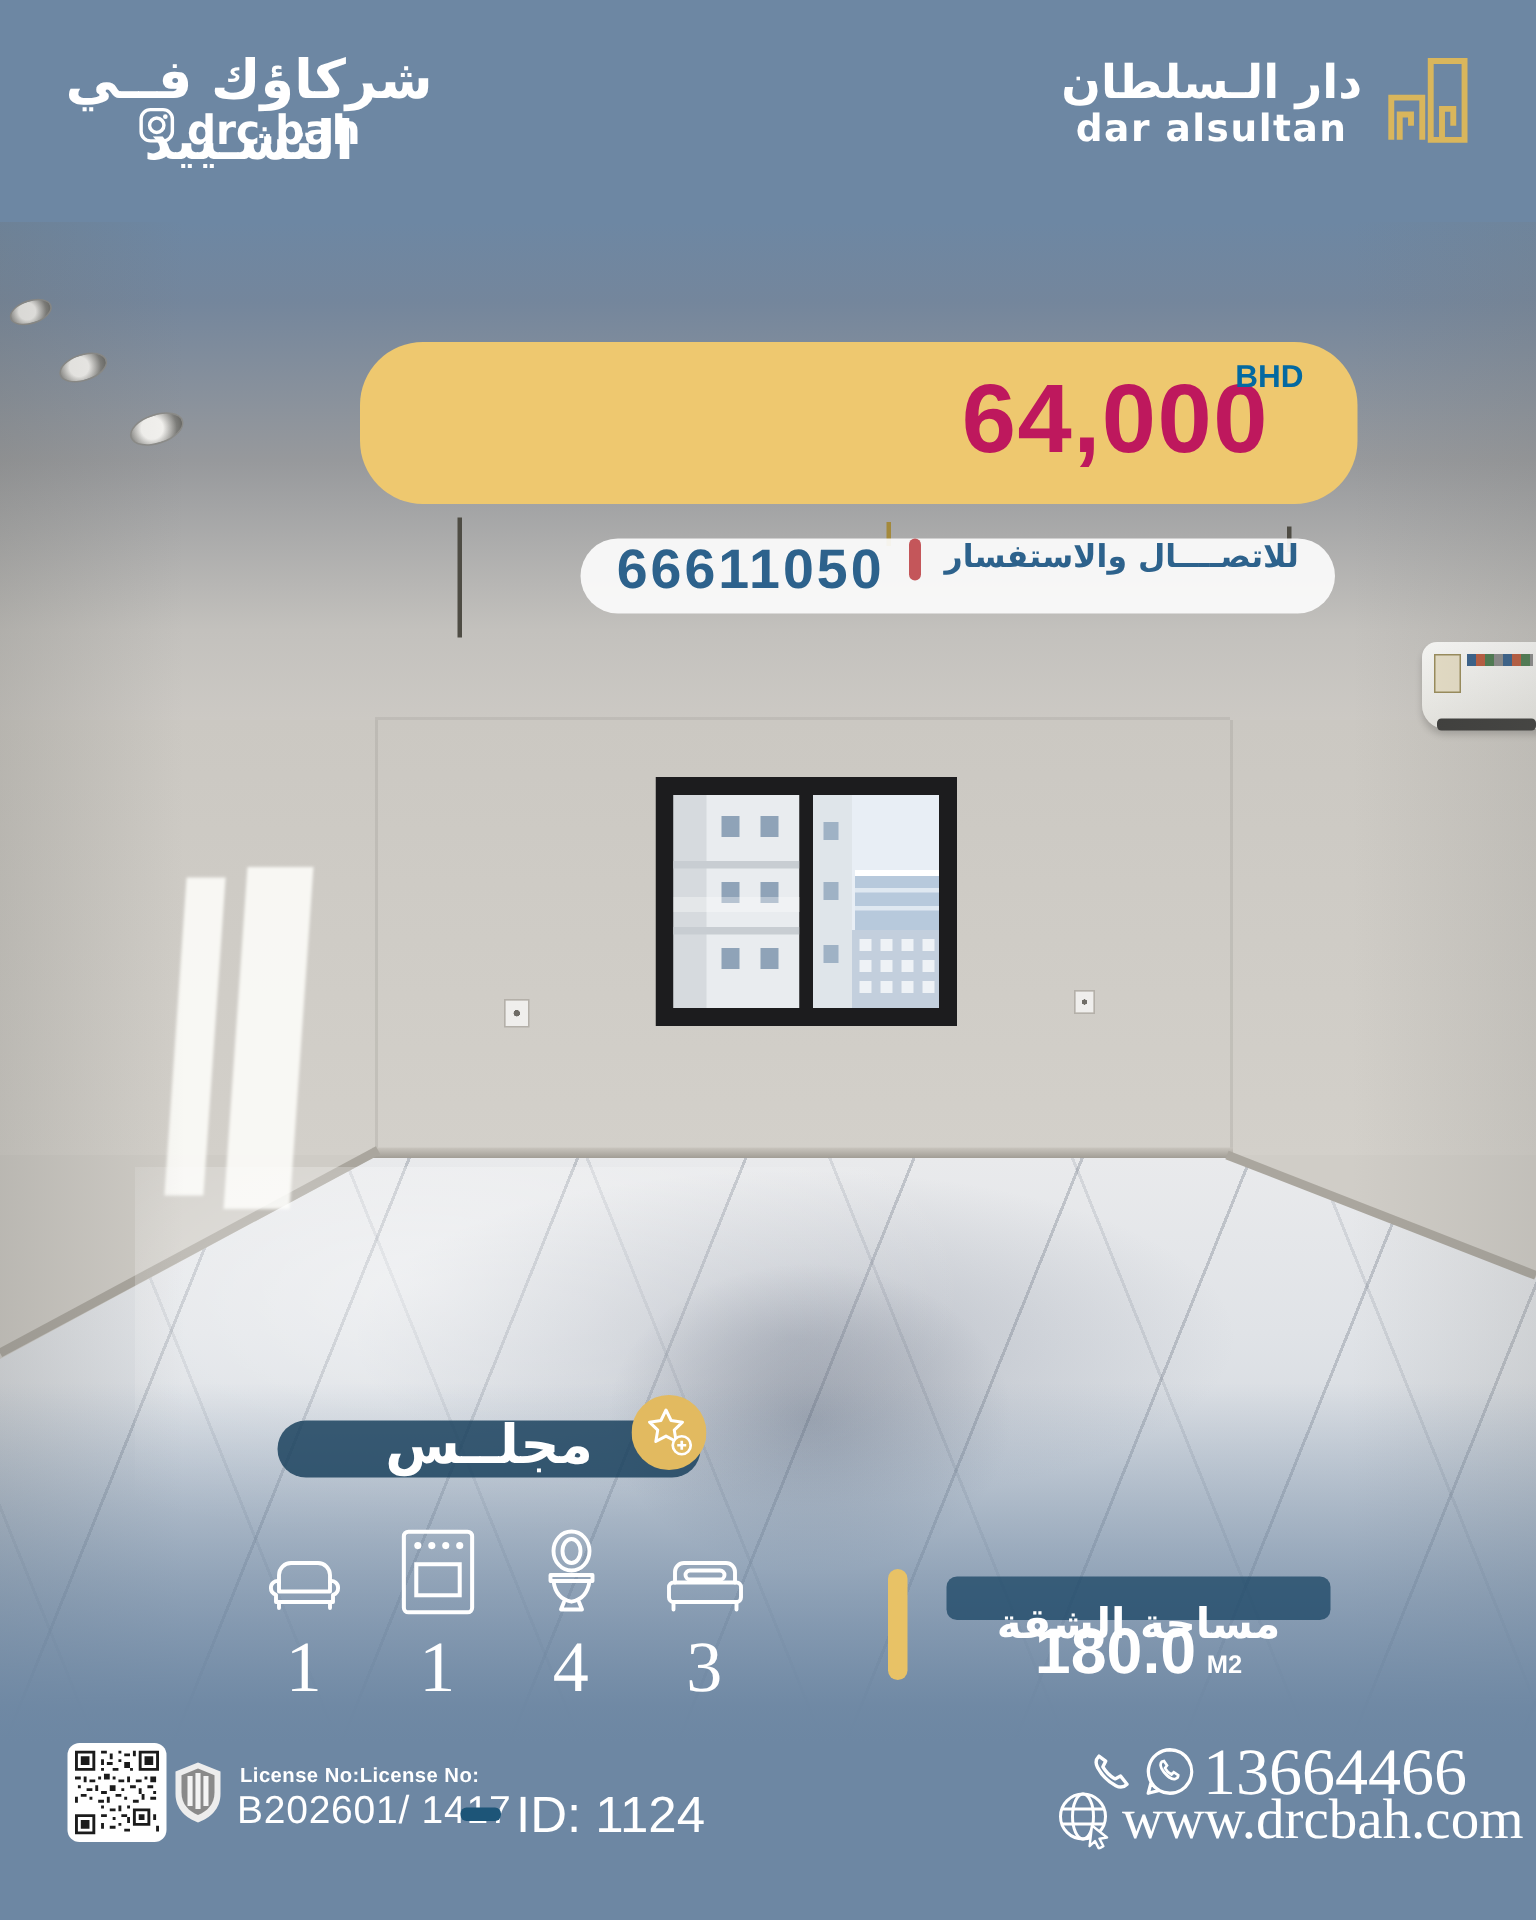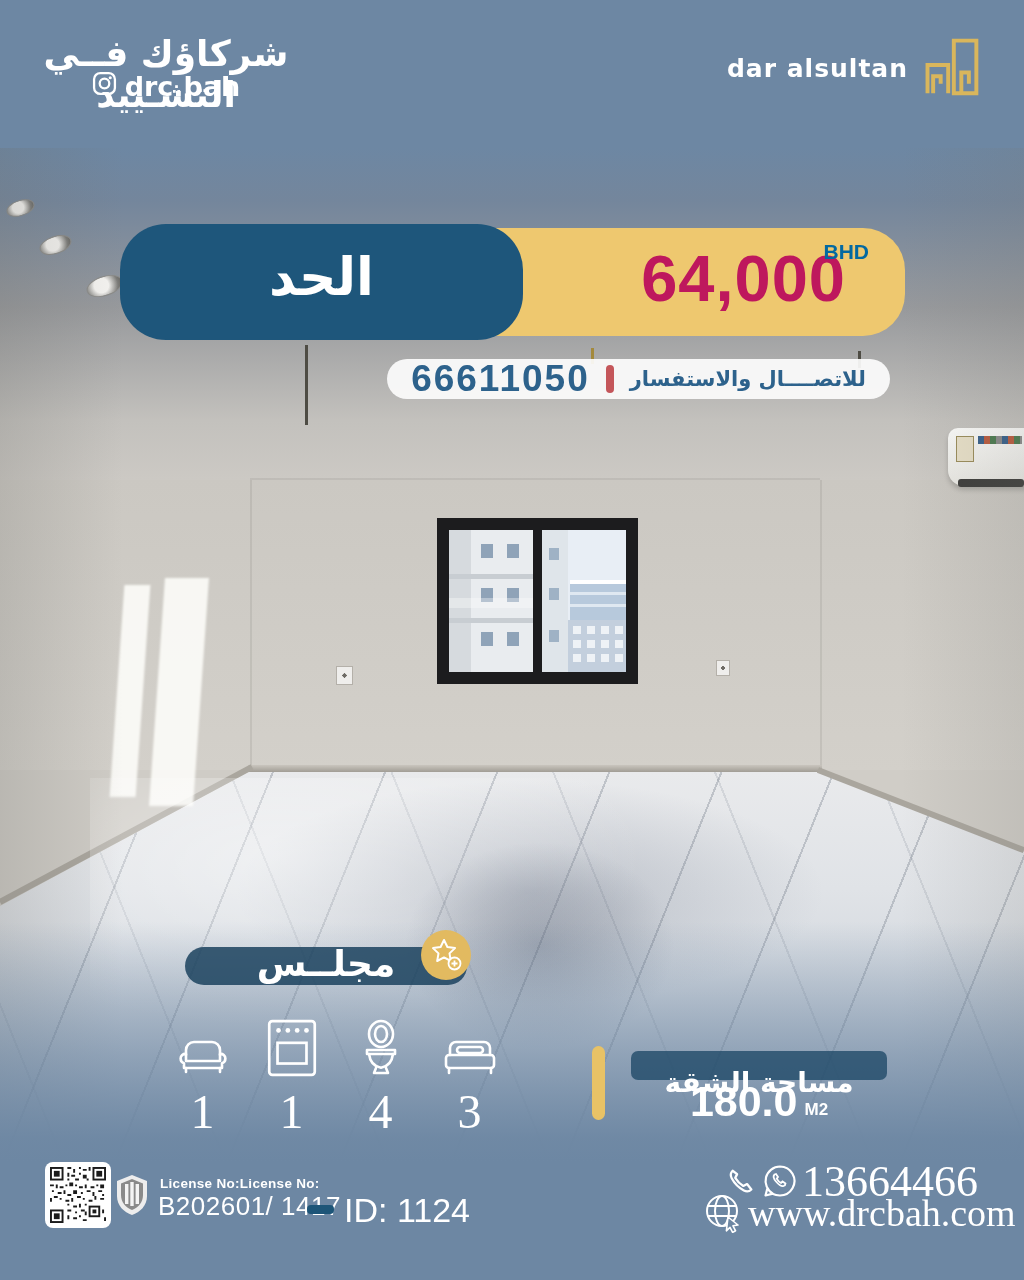--- a/index.html
+++ b/index.html
@@ -61,22 +61,22 @@
               display:flex;align-items:center;justify-content:center;overflow:visible;}
   .title-text{font-size:54px;font-weight:bold;color:#fff;direction:rtl;line-height:76px;margin-top:-10px;white-space:nowrap;}
   .pill-gold{left:240px;top:228px;width:665px;height:108px;border-radius:42px;background:#eec86f;}
   .price{position:absolute;right:59px;top:18px;font-size:65px;font-weight:bold;color:#be185d;
          letter-spacing:1px;font-family:"Liberation Sans",sans-serif;line-height:1;}
   .currency{position:absolute;right:36px;top:12px;font-size:21px;font-weight:bold;color:#0369a1;
             font-family:"Liberation Sans",sans-serif;}
   .pill-blue{left:120px;top:224px;width:403px;height:116px;border-radius:46px;background:#1e567b;
              display:flex;align-items:center;justify-content:center;}
   .loc-text{font-size:52px;font-weight:bold;color:#fff;direction:rtl;padding-bottom:10px;}
-  .contact-pill{left:387px;top:359px;width:503px;height:40px;border-radius:26px;
-                background:rgba(252,252,252,.92);display:flex;align-items:center;justify-content:center;gap:16px;}
+  .contact-pill{left:387px;top:359px;width:503px;height:50px;border-radius:26px;
+                background:rgba(252,252,252,.92);display:flex;align-items:flex-start;justify-content:center;gap:16px;}
   .contact-phone{font-size:37px;font-weight:bold;color:#2d628c;letter-spacing:2px;
                  font-family:"Liberation Sans",sans-serif;}
   .red-bar{width:8px;height:28px;border-radius:4px;background:#c4565a;}
   .contact-label{font-size:21px;font-weight:bold;color:#2d628c;direction:rtl;}
 
   
   .room-pill{left:185px;top:947px;width:282px;height:38px;border-radius:19px;background:rgba(27,66,94,.85);
              display:flex;align-items:center;justify-content:center;}
   .room-text{font-size:36px;font-weight:bold;color:#fff;direction:rtl;padding-bottom:6px;}
   .star-badge{left:421px;top:930px;width:50px;height:50px;}
@@ -206,39 +206,37 @@
           <rect x="2" y="2" width="20" height="20" rx="6" fill="none" stroke="#fff" stroke-width="2.2"></rect>
           <circle cx="12" cy="12" r="4.6" fill="none" stroke="#fff" stroke-width="2.2"></circle>
           <circle cx="17.5" cy="6.5" r="1.5" fill="#fff"></circle>
         </svg>
     </span>
     <span>drc.bah</span>
   </div>
 
   <div class="abs brand">
     <div class="brand-col">
+      <div class="brand-ar">دار الـسلطان</div>
       <div class="brand-en">dar alsultan</div>
     </div>
     <span>
       <svg width="62" height="66" viewBox="0 0 66 70" fill="none" stroke="#d9b65c" stroke-width="4.2" stroke-linejoin="miter">
         <path d="M36 64 V8 H60 V64 Z"></path>
         <path d="M44 64 V42 h8 v12"></path>
         <path d="M8 64 V34 H30 V64"></path>
         <path d="M14 64 V46 h8 v8"></path>
       </svg>
     </span>
   </div>
 
 
   <div class="abs pill-gold">
     <span class="price">64,000</span>
     <span class="currency">BHD</span>
-  </div>
-  <div class="abs pill-blue">
-    <span class="loc-text">الحد</span>
   </div>
 
   <div class="abs contact-pill">
     <span class="contact-phone">66611050</span>
     <span class="red-bar"></span>
     <span class="contact-label">للاتصــــال والاستفسار</span>
   </div>
 
   <div class="abs room-pill">
     <span class="room-text">مجلــس</span>

